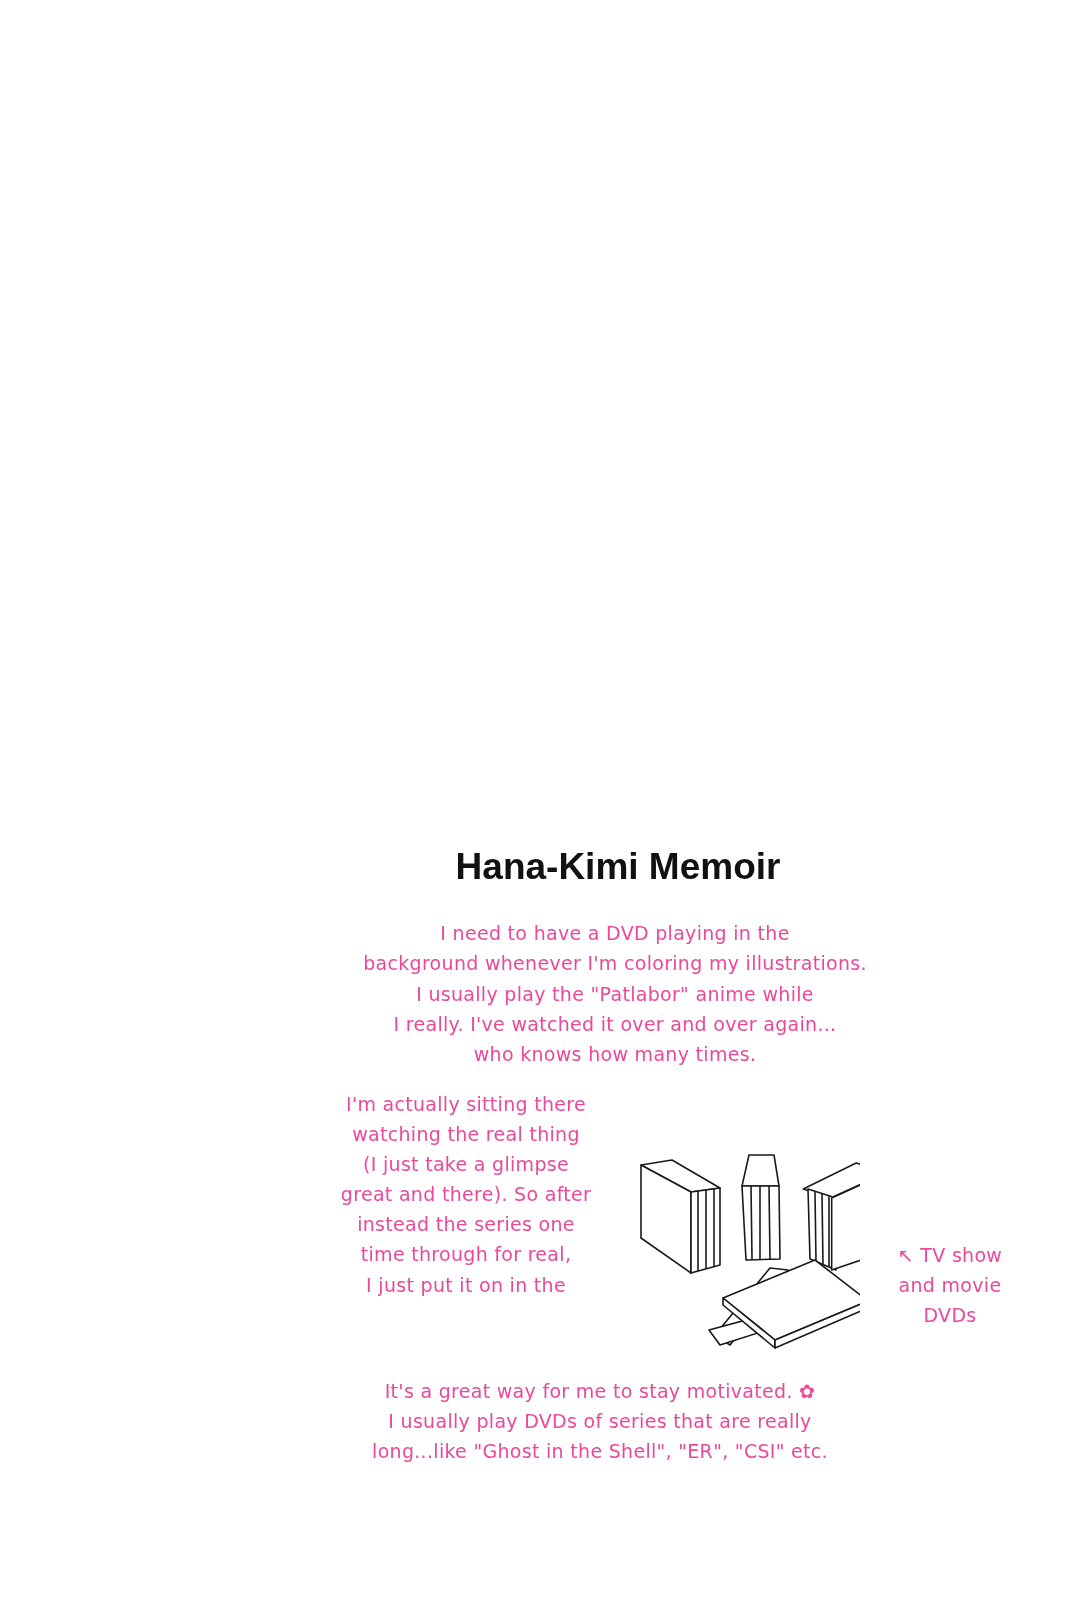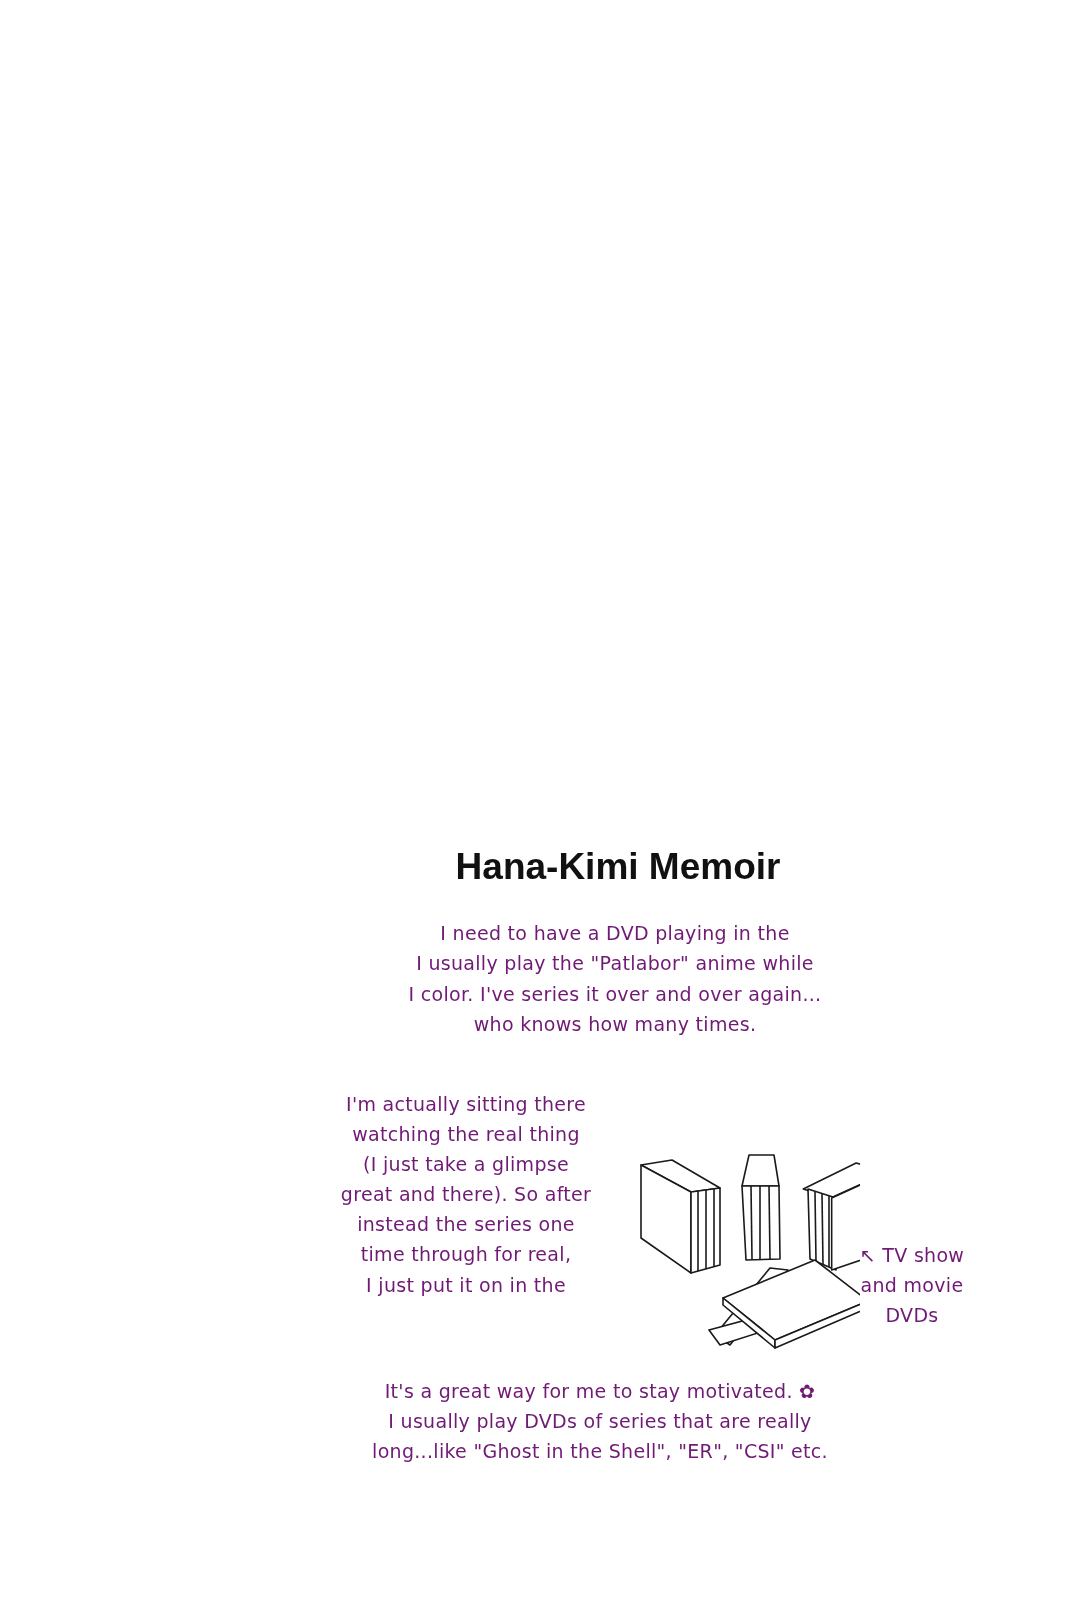--- a/index.html
+++ b/index.html
@@ -1,38 +1,39 @@
 <!DOCTYPE html>
 <html><head>
   <meta charset="utf-8">
   <style>
     html, body { margin: 0; padding: 0; background: #ffffff; }
     body { width: 1067px; height: 1600px; position: relative; overflow: hidden; color: #111; }
     .title {
       position: absolute; left: 0; width: 1236px; top: 846px; text-align: center;
       font-family: "Liberation Sans", sans-serif; font-weight: bold; font-size: 37px; color: #111;
     }
-    .hand { font-family: "DejaVu Sans", sans-serif; font-size: 19px; color: #701a75; letter-spacing: 0.3px; }
+    .hand { font-family: "DejaVu Sans", sans-serif; font-size: 19px; color: #ec4899; letter-spacing: 0.3px; }
     .para1 { position: absolute; left: 330px; width: 570px; top: 918px; text-align: center; line-height: 30.3px; }
     .para2 { position: absolute; left: 296px; width: 340px; top: 1089px; text-align: center; line-height: 30.1px; }
     .para3 { position: absolute; left: 330px; width: 540px; top: 1376px; text-align: center; line-height: 30.1px; }
-    .caption { position: absolute; left: 842px; width: 140px; top: 1240px; text-align: center; line-height: 30px; }
+    .caption { position: absolute; left: 880px; width: 140px; top: 1240px; text-align: center; line-height: 30px; }
     .line { display: block; white-space: nowrap; }
     .illus { position: absolute; left: 620px; top: 1120px; width: 240px; height: 230px; }
   </style>
 </head>
 <body>
 
 <div>
   <div class="title">Hana-Kimi Memoir</div>
 
   <div class="hand para1">
     <span class="line">I need to have a DVD playing in the</span>
+    <span class="line">background whenever I'm coloring my illustrations.</span>
     <span class="line">I usually play the "Patlabor" anime while</span>
-    <span class="line">I color. I've series it over and over again...</span>
+    <span class="line">I really. I've watched it over and over again...</span>
     <span class="line">who knows how many times.</span>
   </div>
 
   <div class="hand para2">
     <span class="line">I'm actually sitting there</span>
     <span class="line">watching the real thing</span>
     <span class="line">(I just take a glimpse</span>
     <span class="line">great and there). So after</span>
     <span class="line">instead the series one</span>
     <span class="line">time through for real,</span>

